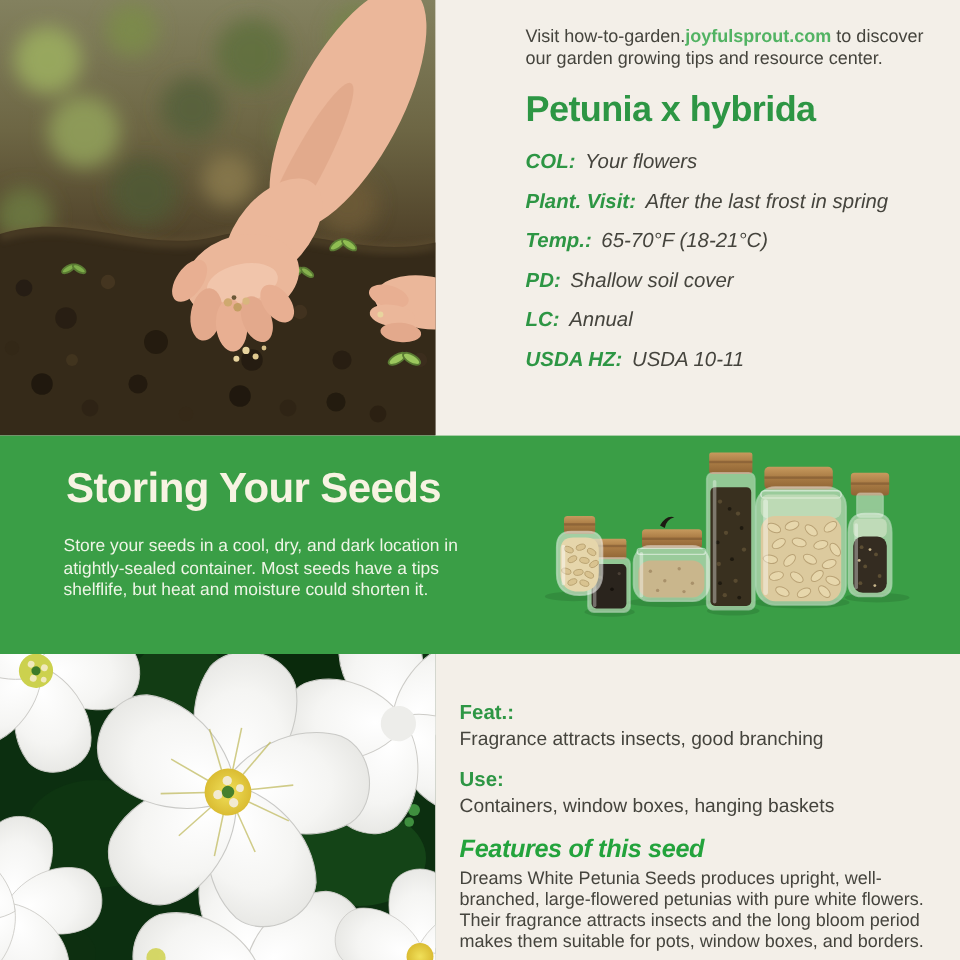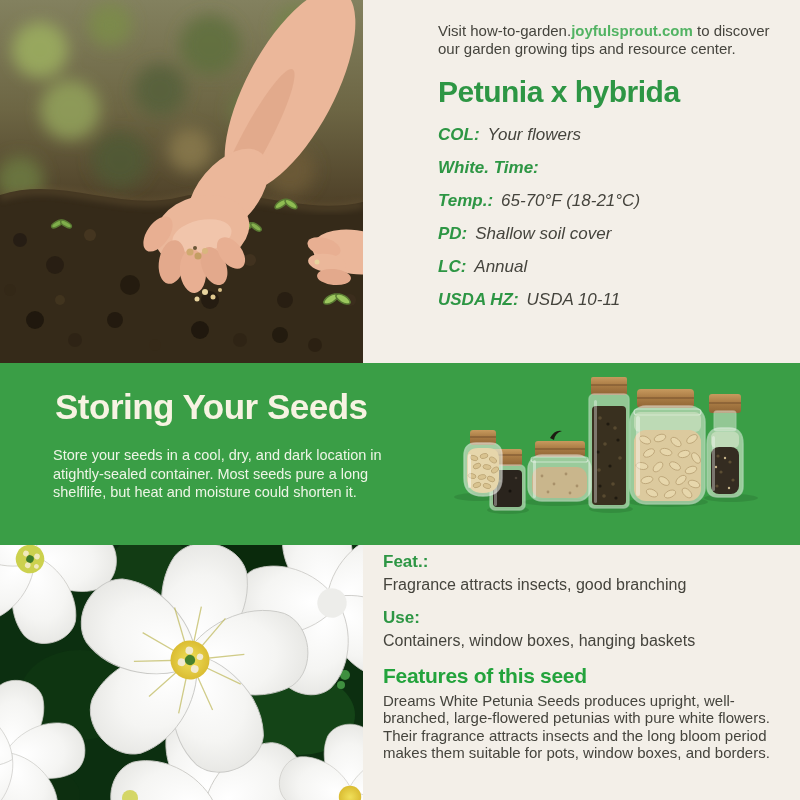--- a/index.html
+++ b/index.html
@@ -24,24 +24,24 @@
   .banner{position:absolute;left:0;top:363px;width:800px;height:182px;background:var(--banner-green,#3a9e46);}
   .banner-title{position:absolute;left:55px;top:24px;margin:0;font-size:35px;font-weight:bold;letter-spacing:-0.5px;color:var(--banner-title,#f7f3e2);}
   .banner-body{position:absolute;left:53px;top:83px;width:345px;font-size:14.5px;line-height:1.28;color:var(--banner-body,#eef5e6);}
   .jars{position:absolute;left:450px;top:3px;}
 
   
   .photo-bottom{position:absolute;left:0;top:545px;width:363px;height:255px;overflow:hidden;}
   .photo-bottom svg{display:block;}
 
   
-  .info-bottom{position:absolute;left:383px;top:552px;width:415px;}
+  .info-bottom{position:absolute;left:383px;top:584px;width:415px;}
   .mini-label{font-size:17px;font-weight:bold;line-height:20px;color:var(--heading-green,#2d9644);margin-bottom:3px;}
   .mini-value{font-size:16px;line-height:20px;color:var(--text-dark,#45443d);margin-bottom:13px;}
-  .features-title{margin:0 0 4px 0;font-size:21px;font-weight:bold;letter-spacing:-0.3px;color:var(--bright-green,#23a33c);}
+  .features-title{margin:0 0 4px 0;font-size:21px;font-weight:bold;letter-spacing:-0.3px;color:var(--bright-green,#23a33c);font-style:italic;}
   .features-body{width:414px;font-size:15px;line-height:1.15;color:var(--text-dark,#45443d);}
 </style>
 </head>
 <body>
 
 <div class="page">
 
   <div class="photo-top">
     <svg width="363" height="363" viewBox="0 0 363 363" xmlns="http://www.w3.org/2000/svg">
       <defs>
@@ -150,21 +150,22 @@
 
   <div class="info-top">
     <div class="visit"><span>Visit how-to-garden.</span><span class="link">joyfulsprout.com</span><span> to discover our garden growing tips and resource center.</span></div>
     <h1 class="plant-title">Petunia x hybrida</h1>
     <div class="details">
       <div class="detail-row">
           <span class="lbl">COL:</span>
           <span class="val">Your flowers</span>
         </div>
       <div class="detail-row">
-          <span class="lbl">White. Time:</span>
+          <span class="lbl">Plant. Visit:</span>
+          <span class="val">After the last frost in spring</span>
         </div>
       <div class="detail-row">
           <span class="lbl">Temp.:</span>
           <span class="val">65-70°F (18-21°C)</span>
         </div>
       <div class="detail-row">
           <span class="lbl">PD:</span>
           <span class="val">Shallow soil cover</span>
         </div>
       <div class="detail-row">
@@ -173,21 +174,21 @@
         </div>
       <div class="detail-row">
           <span class="lbl">USDA HZ:</span>
           <span class="val">USDA 10-11</span>
         </div>
     </div>
   </div>
 
   <div class="banner">
     <h2 class="banner-title">Storing Your Seeds</h2>
-    <div class="banner-body">Store your seeds in a cool, dry, and dark location in atightly-sealed container. Most seeds pure a long shelflife, but heat and moisture could shorten it.</div>
+    <div class="banner-body">Store your seeds in a cool, dry, and dark location in atightly-sealed container. Most seeds have a tips shelflife, but heat and moisture could shorten it.</div>
     <div class="jars">
       <svg width="340" height="172" viewBox="0 0 340 172" xmlns="http://www.w3.org/2000/svg">
         <defs>
           <linearGradient id="corkG" x1="0" y1="0" x2="0" y2="1">
             <stop offset="0" stop-color="#c79a5e"></stop>
               <stop offset="0.45" stop-color="#aa7c45"></stop>
               <stop offset="1" stop-color="#8f6434"></stop>
           </linearGradient>
         </defs>
 

